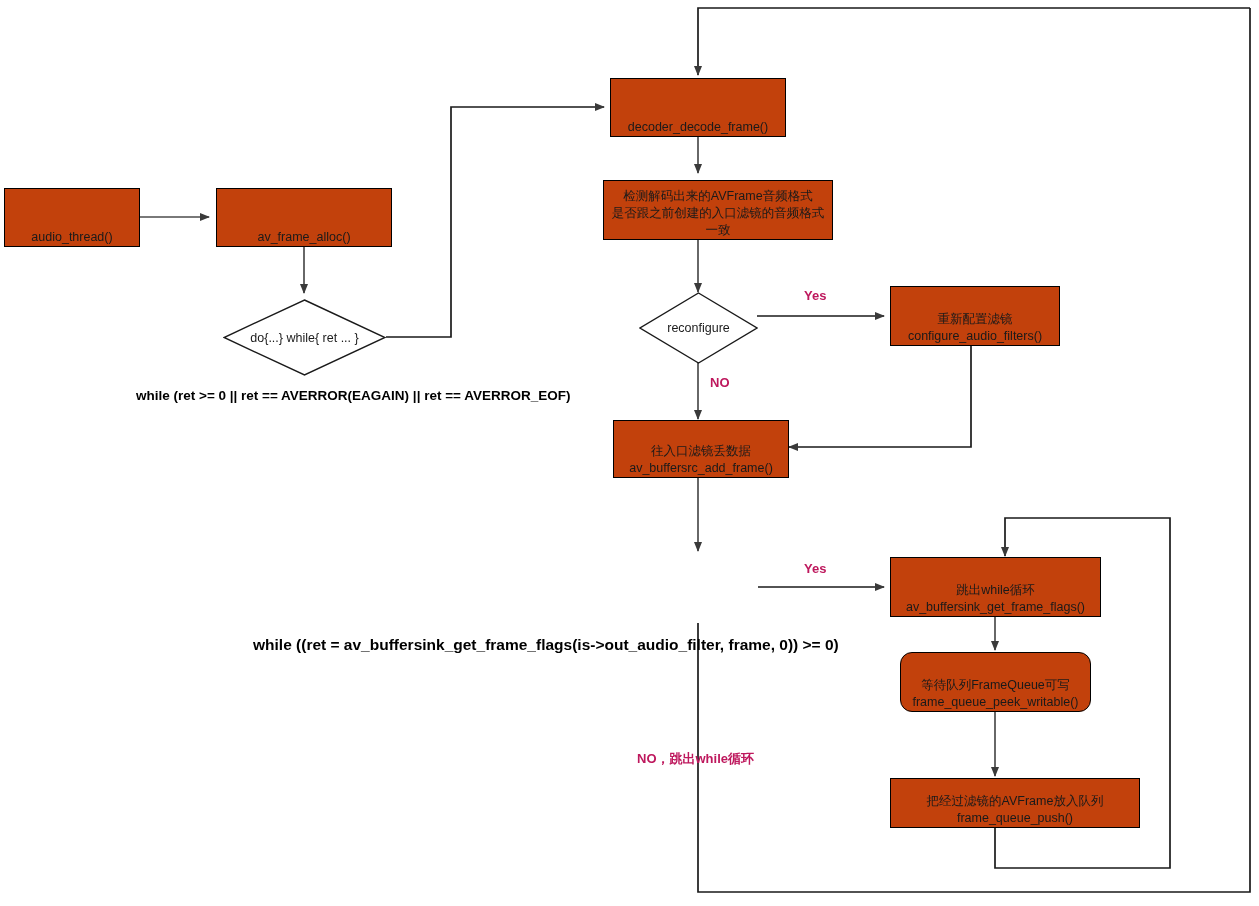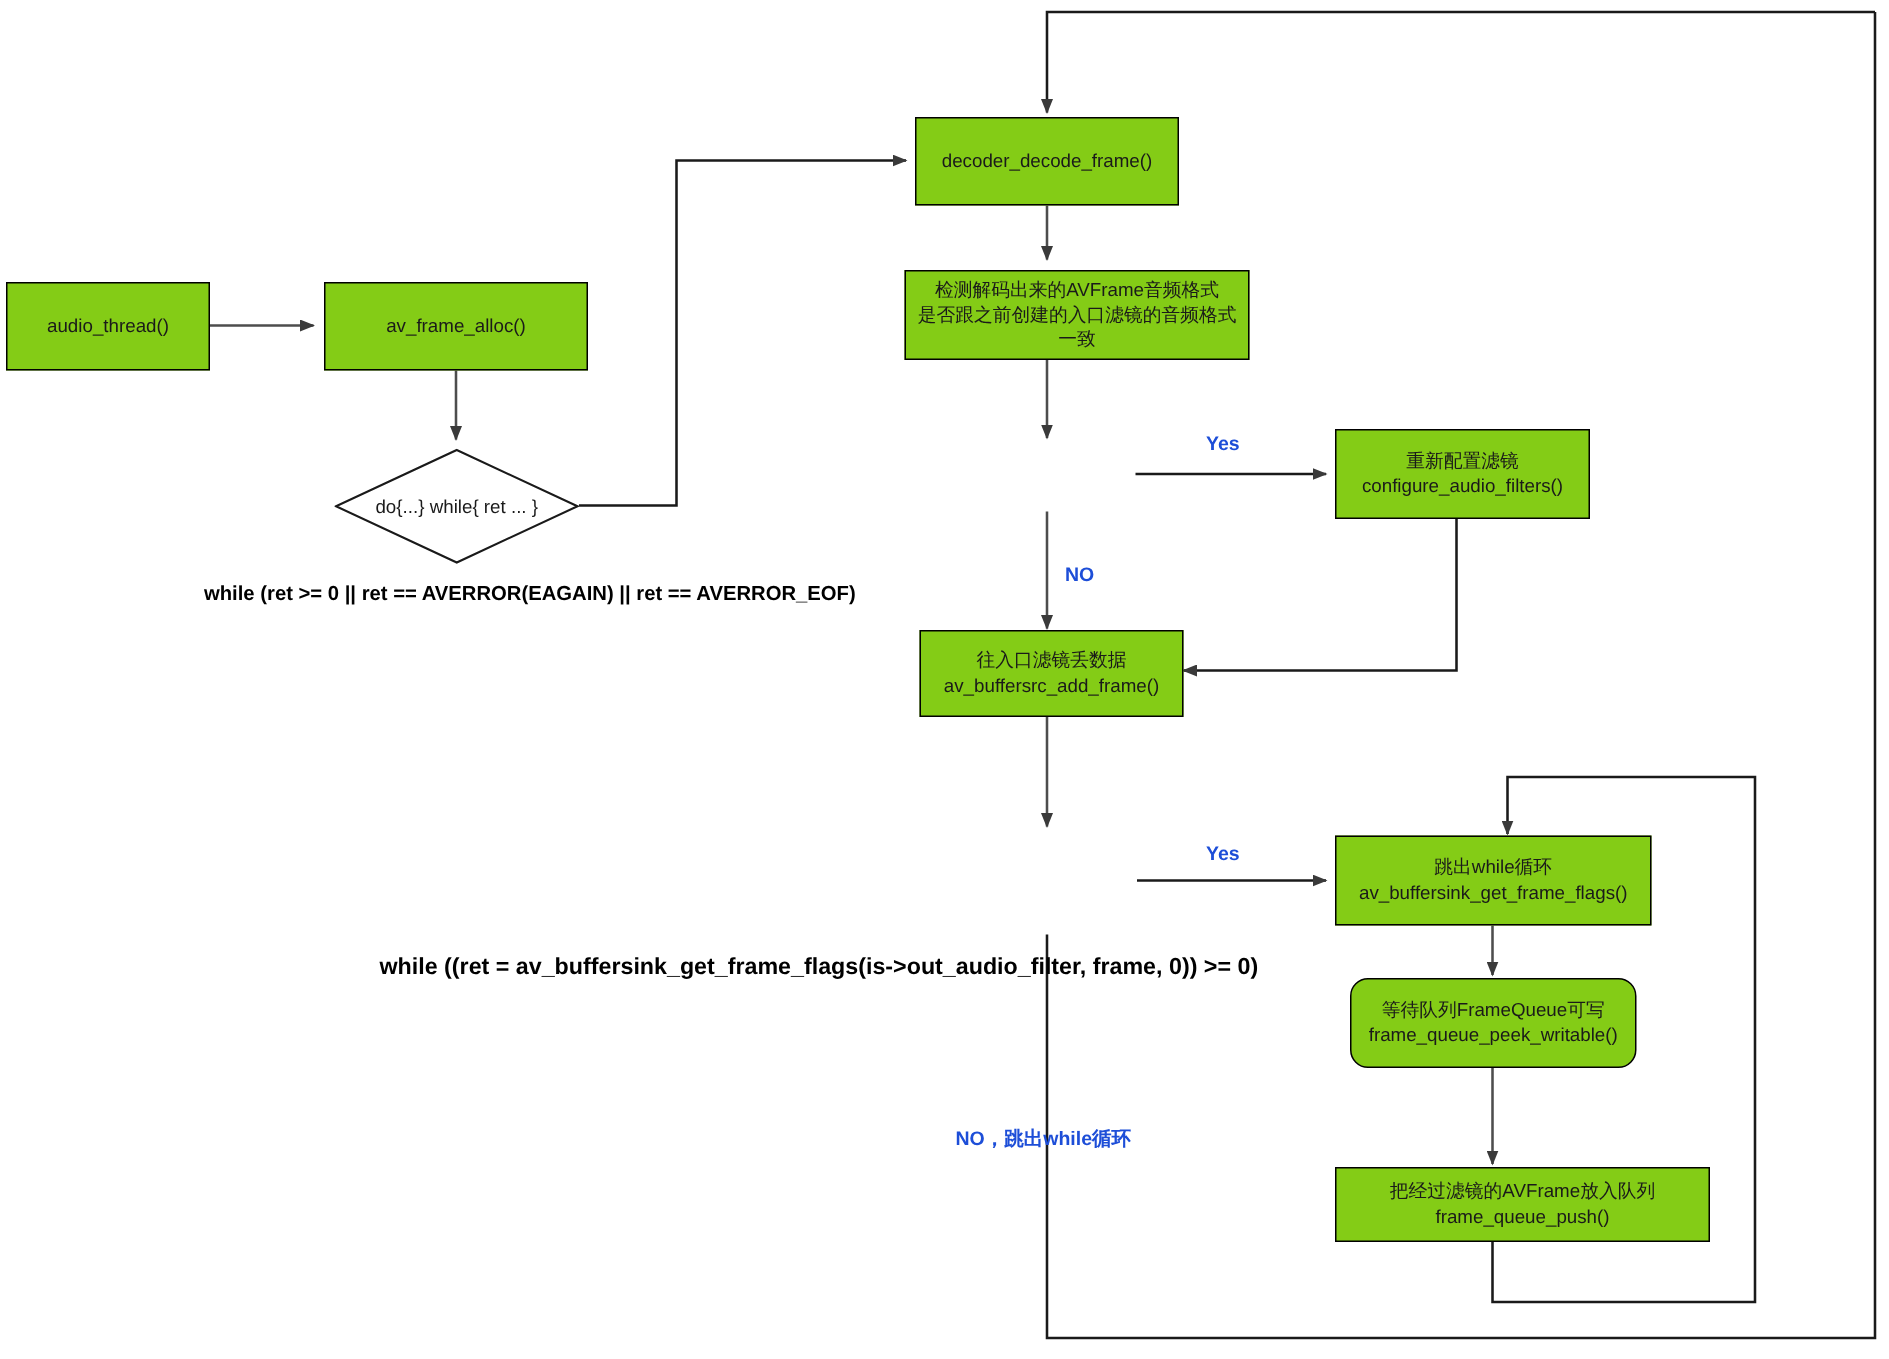--- a/index.html
+++ b/index.html
@@ -1,29 +1,29 @@
 <!DOCTYPE html>
 <html><head>
 <meta charset="utf-8">
 <style>
   html,body{margin:0;padding:0;background:#ffffff;}
   body{font-family:"Liberation Sans","DejaVu Sans",sans-serif;}
   #canvas{position:relative;width:1259px;height:906px;background:#ffffff;overflow:hidden;}
   svg#wires{position:absolute;left:0;top:0;width:1259px;height:906px;}
-  .node{position:absolute;box-sizing:border-box;background:#84cc16;
-        border:1px solid #000000;display:flex;align-items:center;
+  .node{position:absolute;box-sizing:border-box;background:#c2410c;
+        border:1px solid #000000;display:flex;align-items:flex-end;
         justify-content:center;text-align:center;line-height:1.35;
         font-size:12.5px;color:#1a1a1a;}
   .node.rounded{border-radius:12px;}
   .node .lines{padding:0 6px;}
   .diamond{position:absolute;display:flex;align-items:center;justify-content:center;}
   .diamond .dshape{position:absolute;left:0;top:0;width:100%;height:100%;}
   .diamond .dlabel{position:relative;z-index:2;font-size:12.5px;color:#1a1a1a;
         text-align:center;white-space:nowrap;}
-  .edgelabel{position:absolute;font-size:13px;font-weight:bold;color:#1d4ed8;
+  .edgelabel{position:absolute;font-size:13px;font-weight:bold;color:#be185d;
         white-space:nowrap;}
   .note{position:absolute;font-size:13.5px;font-weight:bold;color:#000000;
         white-space:nowrap;}
   .note.big{font-size:15.5px;}
 </style>
 </head>
 <body>
 
 <div id="canvas">
 
@@ -94,20 +94,26 @@
     </div>
   </div>
 
   <div class="node" style="left:603px;top:180px;width:230px;height:60px;">
     <div class="lines">
       <div>检测解码出来的AVFrame音频格式</div>
       <div>是否跟之前创建的入口滤镜的音频格式一致</div>
     </div>
   </div>
 
+  <div class="diamond" style="left:639px;top:292px;width:119px;height:72px;">
+    <svg class="dshape" viewBox="0 0 119 72" preserveAspectRatio="none">
+      <polygon points="59.5,1 118,36 59.5,71 1,36" fill="#ffffff" stroke="#1a1a1a" stroke-width="1.4"></polygon>
+    </svg>
+    <div class="dlabel">reconfigure</div>
+  </div>
 
   <div class="edgelabel" style="left:804px;top:288px;">Yes</div>
   <div class="edgelabel" style="left:710px;top:375px;">NO</div>
 
   <div class="node" style="left:890px;top:286px;width:170px;height:60px;">
     <div class="lines">
       <div>重新配置滤镜</div>
       <div>configure_audio_filters()</div>
     </div>
   </div>

